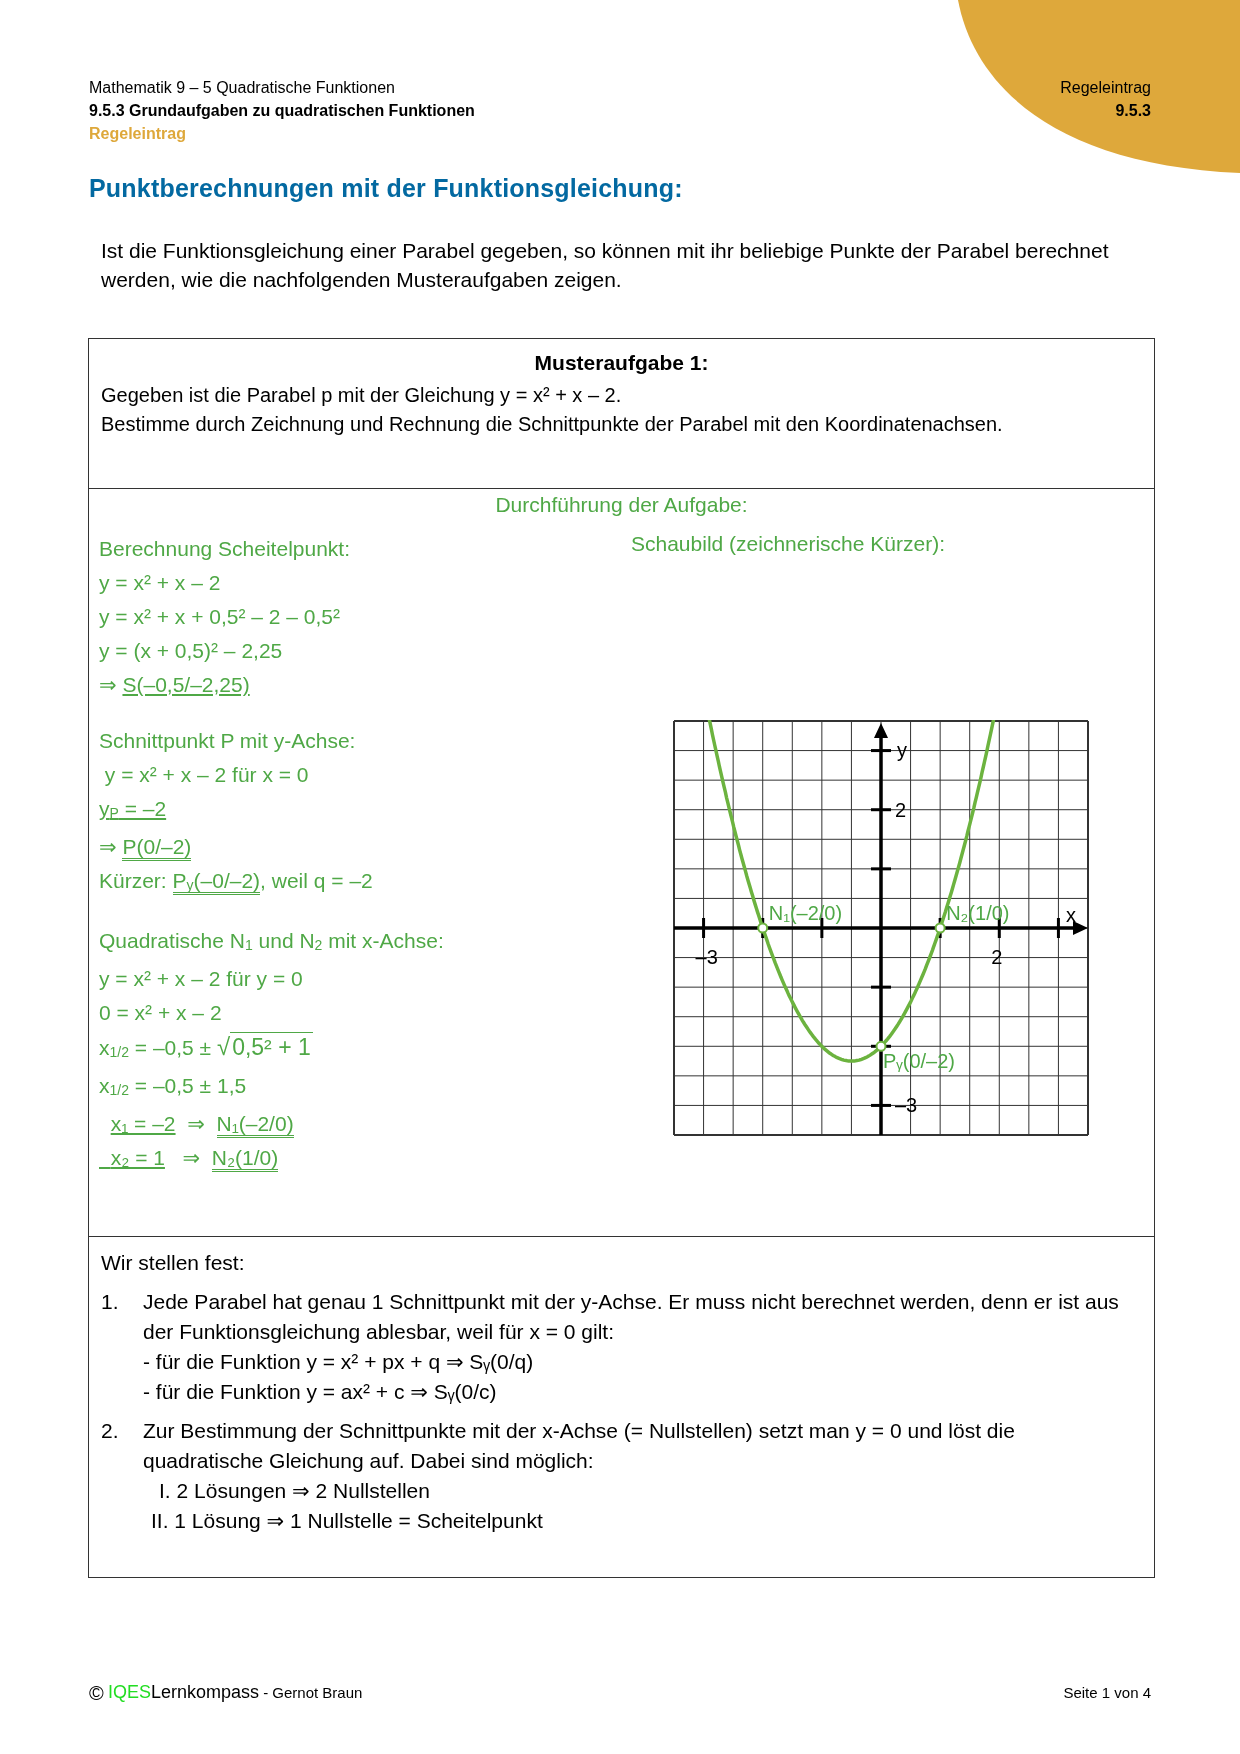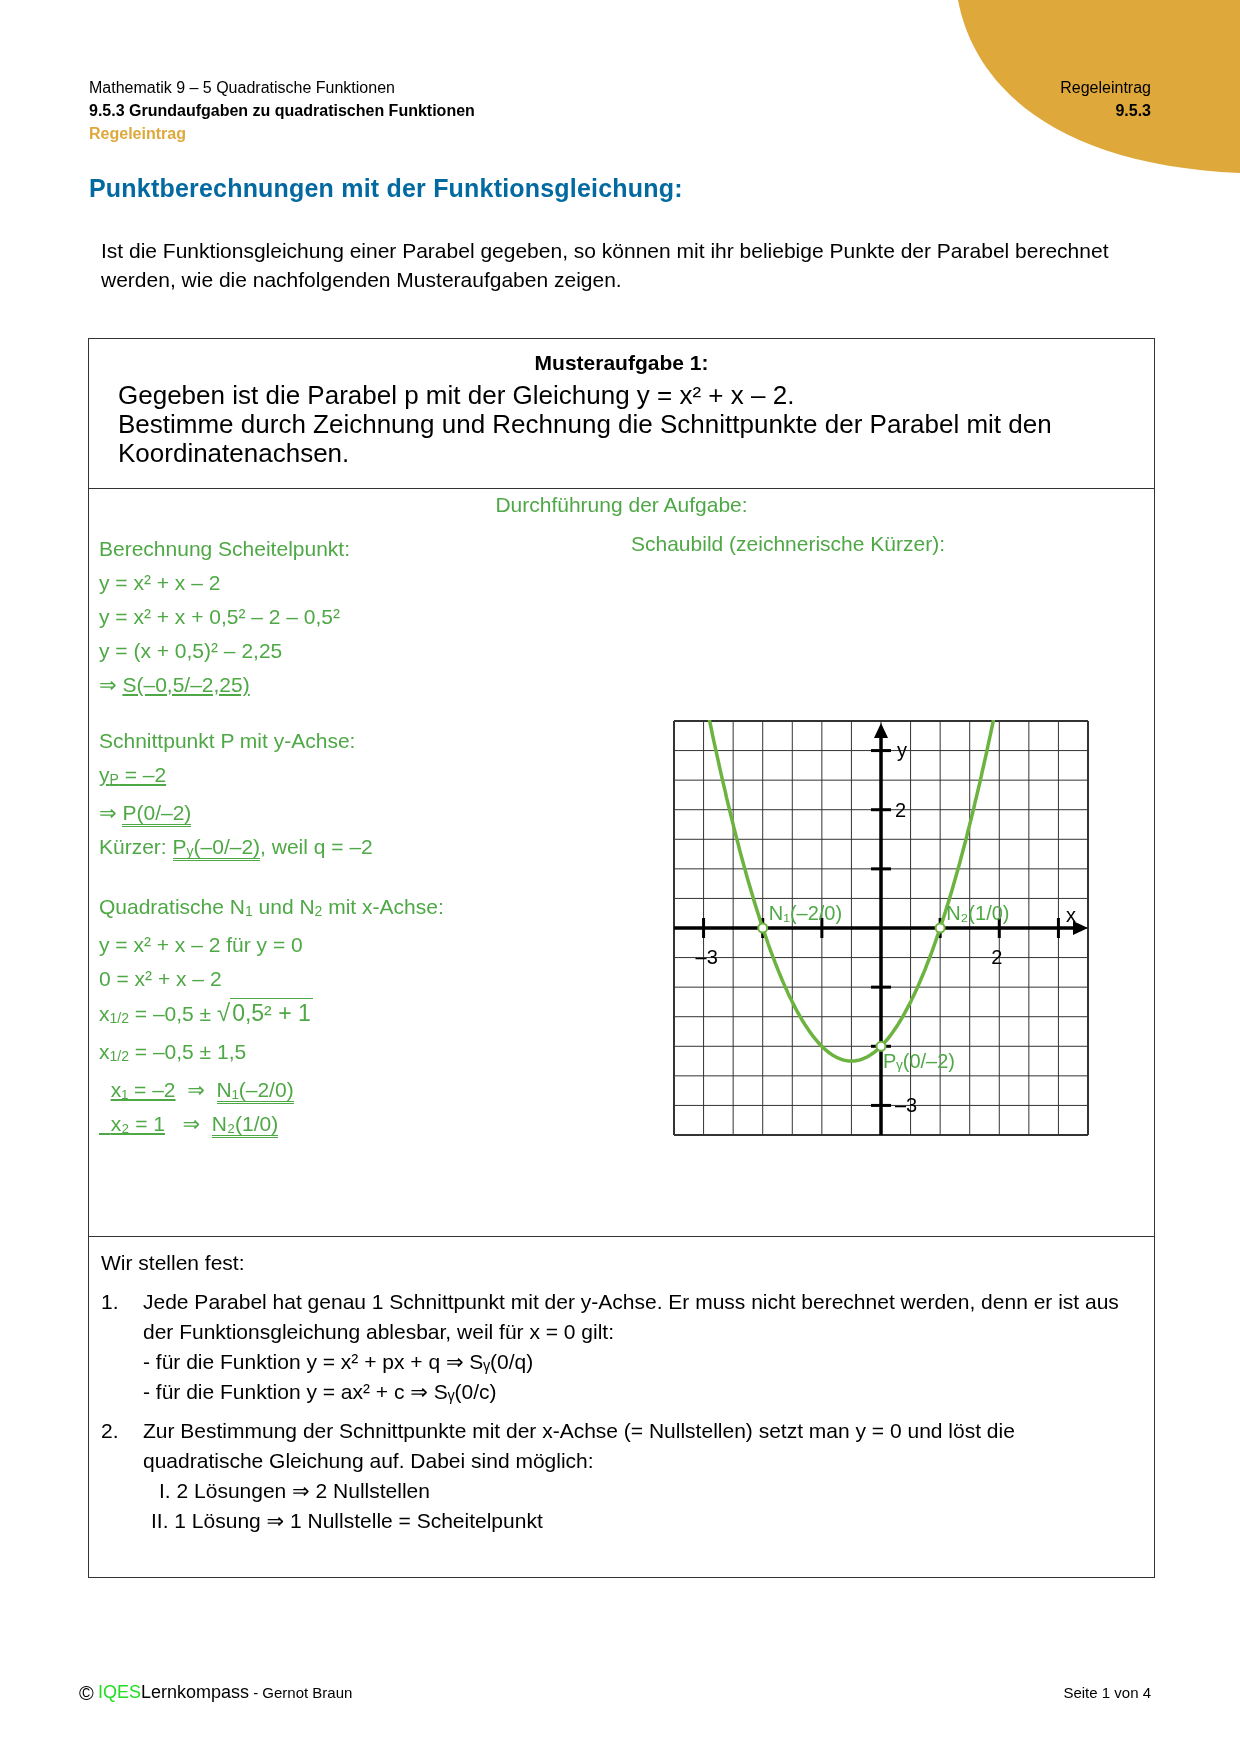--- a/index.html
+++ b/index.html
@@ -9,38 +9,38 @@
   .hdr-left { position: absolute; left: 89px; top: 76px; font-size: 16px; line-height: 23px; }
   .hdr-left .l2 { font-weight: bold; }
   .hdr-left .l3 { font-weight: bold; color: #dea83b; }
   .hdr-right { position: absolute; right: 89px; top: 76px; font-size: 16px; line-height: 23px; text-align: right; }
   .hdr-right .r2 { font-weight: bold; }
   .title { position: absolute; left: 89px; top: 174px; font-size: 25px; font-weight: bold; color: #0369a1; letter-spacing: 0.2px; }
   .intro { position: absolute; left: 101px; top: 236px; width: 1040px; font-size: 21px; line-height: 29px; }
   .box { position: absolute; left: 88px; top: 338px; width: 1067px; height: 1240px; border: 1.5px solid #333; box-sizing: border-box; }
   .sec1 { position: absolute; left: 0; top: 0; width: 100%; height: 149px; border-bottom: 1.5px solid #333; }
   .sec1 .head { text-align: center; font-size: 21px; font-weight: bold; margin-top: 12px; }
-  .sec1 .body { margin-left: 29px; margin-top: 6px; font-size: 26px; line-height: 29px; }
+  .sec1 .body { margin-left: 12px; margin-top: 6px; font-size: 20px; line-height: 29px; }
   .sec2 { position: absolute; left: 0; top: 149px; width: 100%; height: 748px; border-bottom: 1.5px solid #333; color: #4fa846; }
   .sec2 .center { text-align: center; font-size: 21px; margin-top: 5px; }
   .calc { position: absolute; left: 10px; top: 44px; font-size: 21px; line-height: 34px; }
   .calc .gap { height: 22px; }
   .calc u { text-decoration: underline; }
   .dbl { border-bottom: 3px double #4fa846; text-decoration: none; }
   .calc sub { font-size: 14px; vertical-align: -2px; }
   .sqrt { display: inline-block; border-top: 1.5px solid #4fa846; padding: 0 2px; font-size: 23px; line-height: 28px; }
   .chart-title { position: absolute; left: 542px; top: 44px; font-size: 21px; }
   .chart { position: absolute; left: 584px; top: 232px; }
   .sec3 { position: absolute; left: 0; top: 897px; width: 100%; font-size: 21px; line-height: 30px; }
   .sec3 .lead { margin-left: 12px; margin-top: 12px; }
   .sec3 .item { display: flex; margin-top: 9px; }
   .sec3 .num { width: 54px; padding-left: 12px; box-sizing: border-box; }
   .sec3 .txt { width: 985px; }
   .sub-i { padding-left: 14px; }
-  .footer { position: absolute; left: 79px; top: 1682px; font-size: 15px; text-align: center; }
+  .footer { position: absolute; left: 89px; top: 1682px; font-size: 15px; text-align: center; }
   .footer .copy { font-size: 20px; vertical-align: -2px; }
   .footer .iqes { color: #22dd22; font-size: 18px; }
   .footer .lern { font-size: 18px; }
   .footer-right { position: absolute; right: 89px; top: 1684px; font-size: 15px; }
 </style>
 </head>
 <body>
 
 <svg class="corner" width="1240" height="180" viewBox="0 0 1240 180">
   <path d="M958 0 C 975 90, 1060 165, 1240 173 L1240 0 Z" fill="#dea83b"></path>
@@ -72,20 +72,21 @@
     <div class="center">Durchführung der Aufgabe:</div>
 
     <div class="calc">
       <div>Berechnung Scheitelpunkt:</div>
       <div>y = x² + x – 2</div>
       <div>y = x² + x + 0,5² – 2 – 0,5²</div>
       <div>y = (x + 0,5)² – 2,25</div>
       <div><span>⇒</span> <u>S(–0,5/–2,25)</u></div>
       <div class="gap"></div>
       <div>Schnittpunkt P mit y-Achse:</div>
+      <div style="white-space:pre"> y = x² + x – 2 für x = 0</div>
       <div><u><span>y</span><sub>P</sub><span> = –2</span></u></div>
       <div><span>⇒</span> <span class="dbl">P(0/–2)</span></div>
       <div><span>Kürzer: </span><span class="dbl"><span>P</span><sub>y</sub><span>(–0/–2)</span></span><span>, weil q = –2</span></div>
       <div class="gap"></div>
       <div><span>Quadratische N</span><sub>1</sub><span> und N</span><sub>2</sub><span> mit x-Achse:</span></div>
       <div>y = x² + x – 2 für y = 0</div>
       <div>0 = x² + x – 2</div>
       <div><span>x</span><sub>1/2</sub><span> = –0,5 ± </span><span style="font-size:24px">√</span><span class="sqrt">0,5² + 1</span></div>
       <div><span>x</span><sub>1/2</sub><span> = –0,5 ± 1,5</span></div>
       <div>&nbsp;&nbsp;<u>x₁ = –2</u>&nbsp;&nbsp;<span>⇒</span>&nbsp;&nbsp;<span class="dbl">N₁(–2/0)</span></div>

